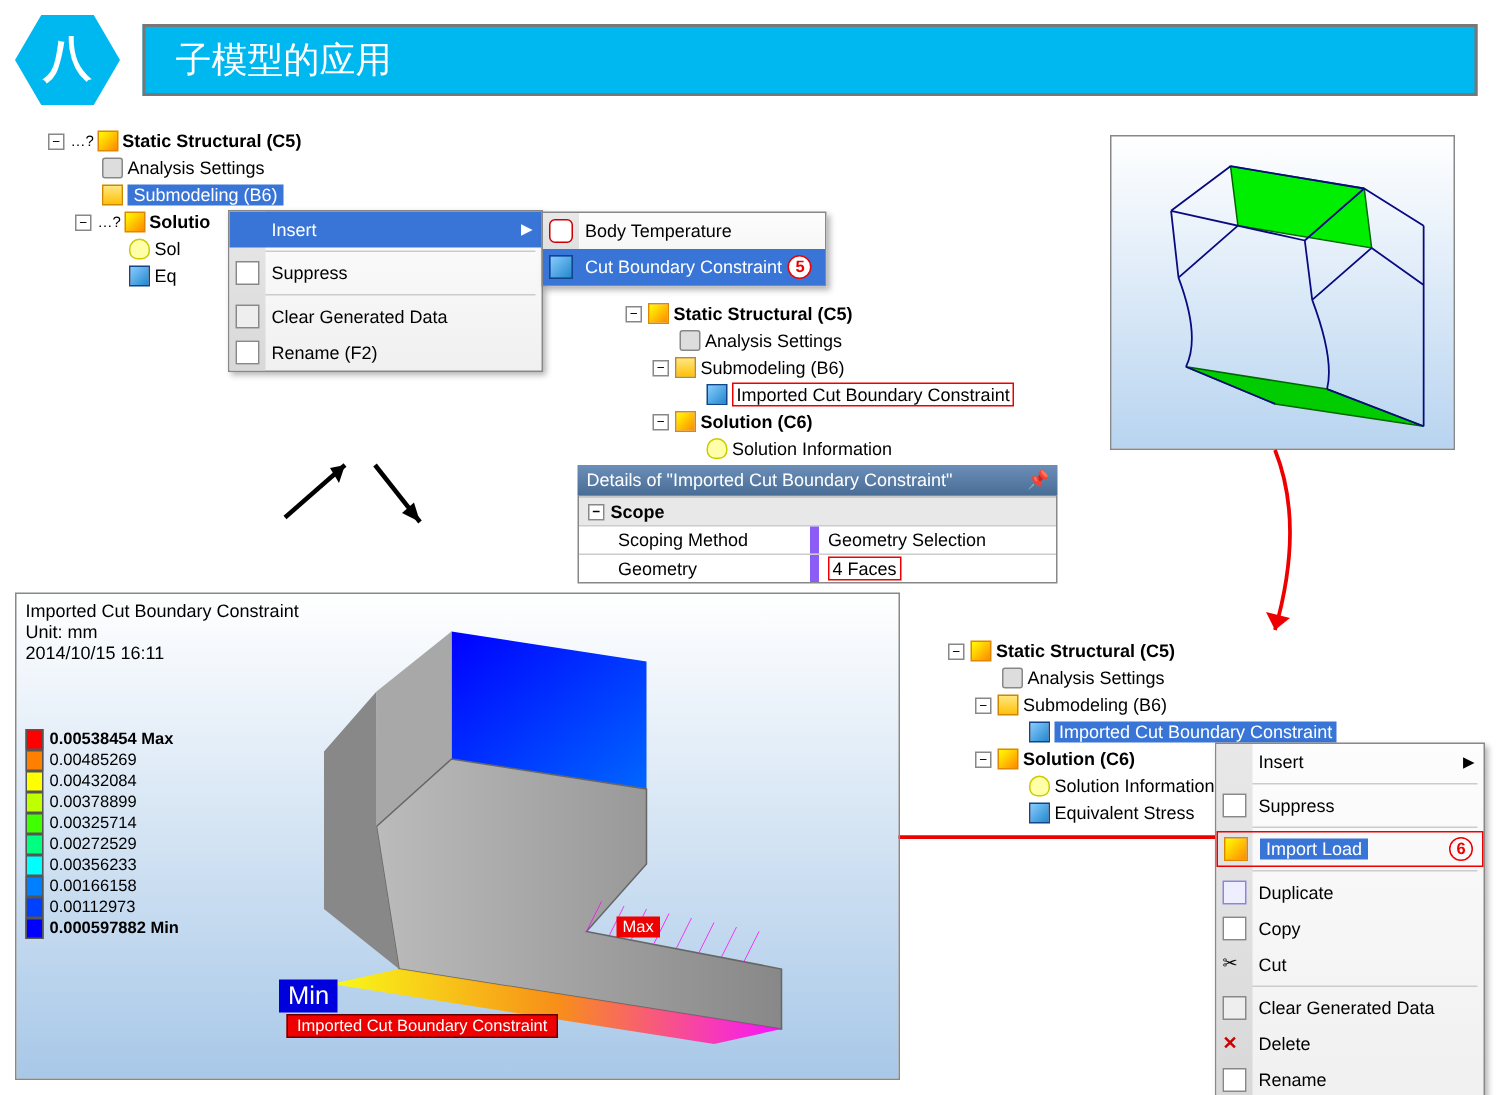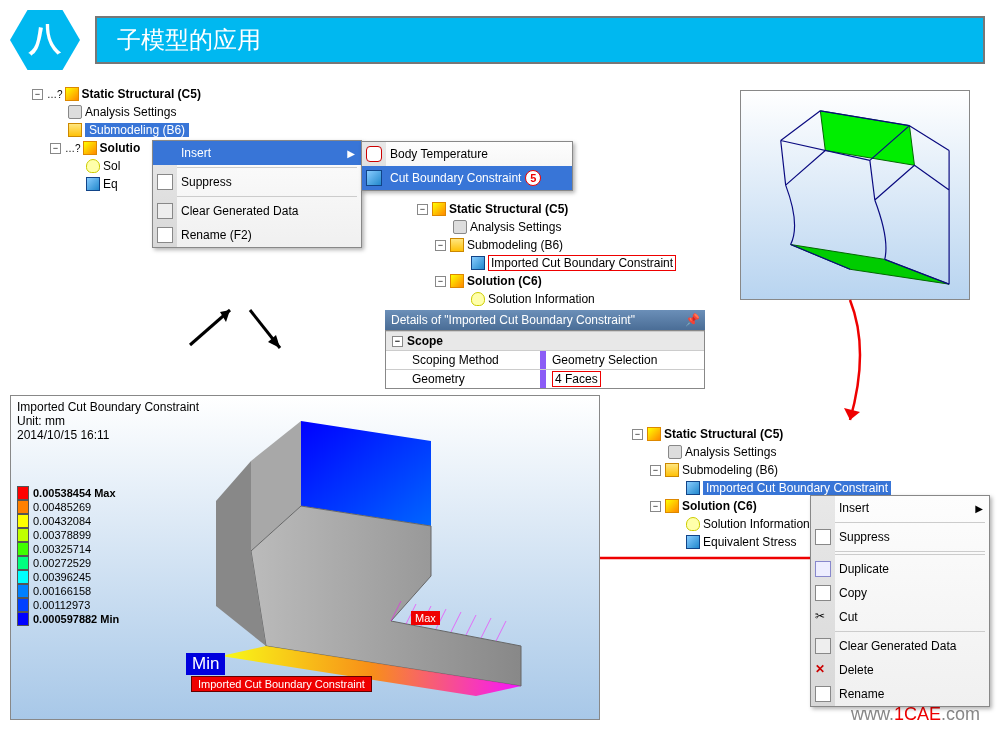--- a/index.html
+++ b/index.html
@@ -28,21 +28,21 @@
   
   .menu1 { position: absolute; top: 140px; left: 152px; width: 210px; background: linear-gradient(#fdfdfd, #f0f0f0); border: 1px solid #888; box-shadow: 2px 2px 4px rgba(0,0,0,0.3); }
   .menu-item { display: flex; align-items: center; height: 24px; padding: 0 6px 0 28px; position: relative; }
   .menu-item .menu-icon { position: absolute; left: 4px; width: 16px; height: 16px; }
   .menu-item.hl { background: #3875d7; color: #fff; }
   .menu-item .arrow { margin-left: auto; font-size: 10px; }
   .menu-sep { height: 1px; background: #ccc; margin: 2px 4px; }
   .menu-left-strip { position: absolute; left: 0; top: 0; bottom: 0; width: 24px; background: linear-gradient(#e8e8e8, #d8d8d8); }
   
   
-  .submenu1 { position: absolute; top: 141px; left: 361px; width: 212px; background: linear-gradient(#fdfdfd, #f0f0f0); border: 1px solid #888; box-shadow: 2px 2px 4px rgba(0,0,0,0.3); }
+  .submenu1 { position: absolute; top: 141px; left: 361px; width: 190px; background: linear-gradient(#fdfdfd, #f0f0f0); border: 1px solid #888; box-shadow: 2px 2px 4px rgba(0,0,0,0.3); }
   .circle-num { display: inline-flex; width: 16px; height: 16px; border: 1.5px solid #e00; border-radius: 50%; color: #e00; align-items: center; justify-content: center; font-size: 11px; margin-left: 4px; font-weight: bold; }
   
   
   .tree2 { position: absolute; top: 200px; left: 415px; width: 290px; }
   
   
   .details-panel { position: absolute; top: 310px; left: 385px; width: 320px; }
   .details-header { background: linear-gradient(#6b8fb8, #4a6d96); color: #fff; padding: 3px 6px; font-size: 12px; display: flex; align-items: center; }
   .details-header .pin { margin-left: auto; width: 14px; height: 14px; }
   .details-body { border: 1px solid #888; }
@@ -274,21 +274,21 @@
       <div class="legend-row">
         <div class="legend-sw" style="background: rgb(64, 255, 0);"></div>
         <div>0.00325714</div>
       </div>
       <div class="legend-row">
         <div class="legend-sw" style="background: rgb(0, 255, 128);"></div>
         <div>0.00272529</div>
       </div>
       <div class="legend-row">
         <div class="legend-sw" style="background: rgb(0, 255, 255);"></div>
-        <div>0.00396245</div>
+        <div>0.00356233</div>
       </div>
       <div class="legend-row">
         <div class="legend-sw" style="background: rgb(0, 128, 255);"></div>
         <div>0.00166158</div>
       </div>
       <div class="legend-row">
         <div class="legend-sw" style="background: rgb(0, 64, 255);"></div>
         <div>0.00112973</div>
       </div>
       <div class="legend-row">
@@ -378,20 +378,25 @@
   <div class="menu-item">
     <span>Insert</span>
       <span class="arrow">▶</span>
   </div>
   <div class="menu-sep"></div>
   <div class="menu-item">
     <span class="menu-icon" style="border:1px solid #888;background:#fff"></span>
     <span>Suppress</span>
   </div>
   <div class="menu-sep"></div>
+  <div class="menu-item" style="border:1.5px solid #e00">
+    <span class="menu-icon bolt-icon"></span>
+    <span class="highlighted" style="padding:0 4px">Import Load</span>
+    <span class="circle-num" style="margin-left:auto">6</span>
+  </div>
   <div class="menu-sep"></div>
   <div class="menu-item">
     <span class="menu-icon" style="background:#eef;border:1px solid #88c"></span>
     <span>Duplicate</span>
   </div>
   <div class="menu-item">
     <span class="menu-icon" style="background:#fff;border:1px solid #888"></span>
     <span>Copy</span>
   </div>
   <div class="menu-item">

